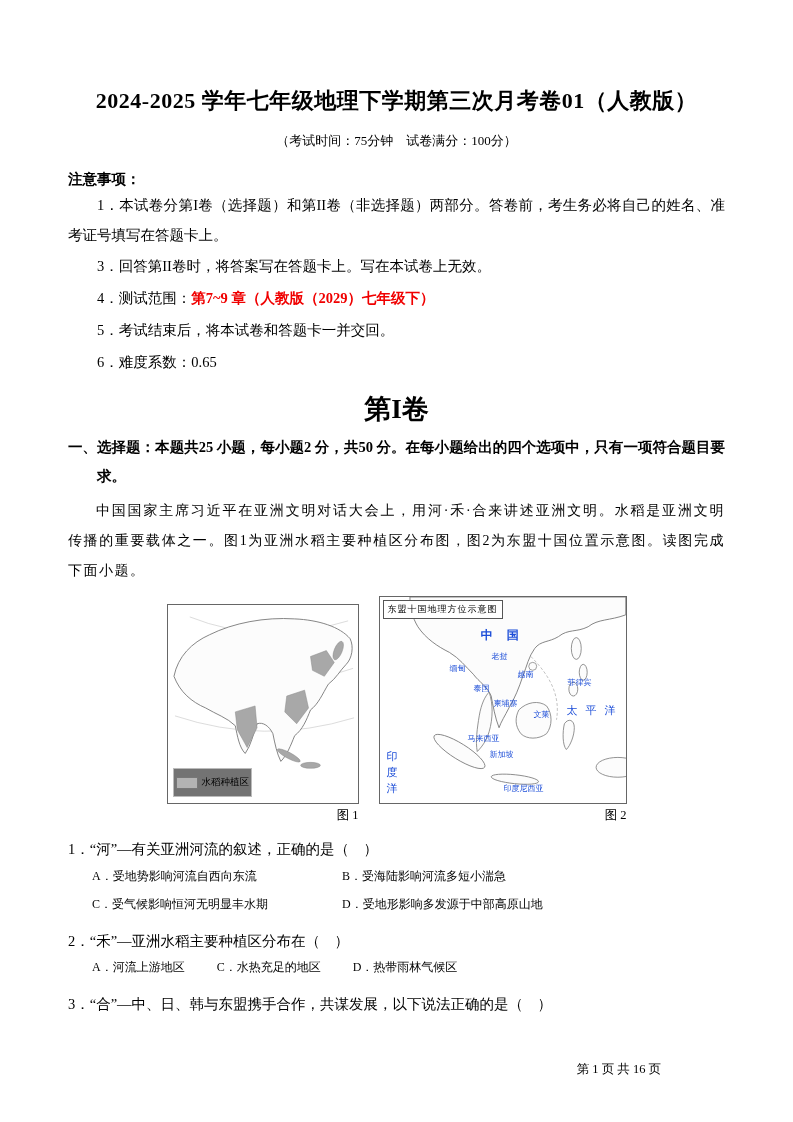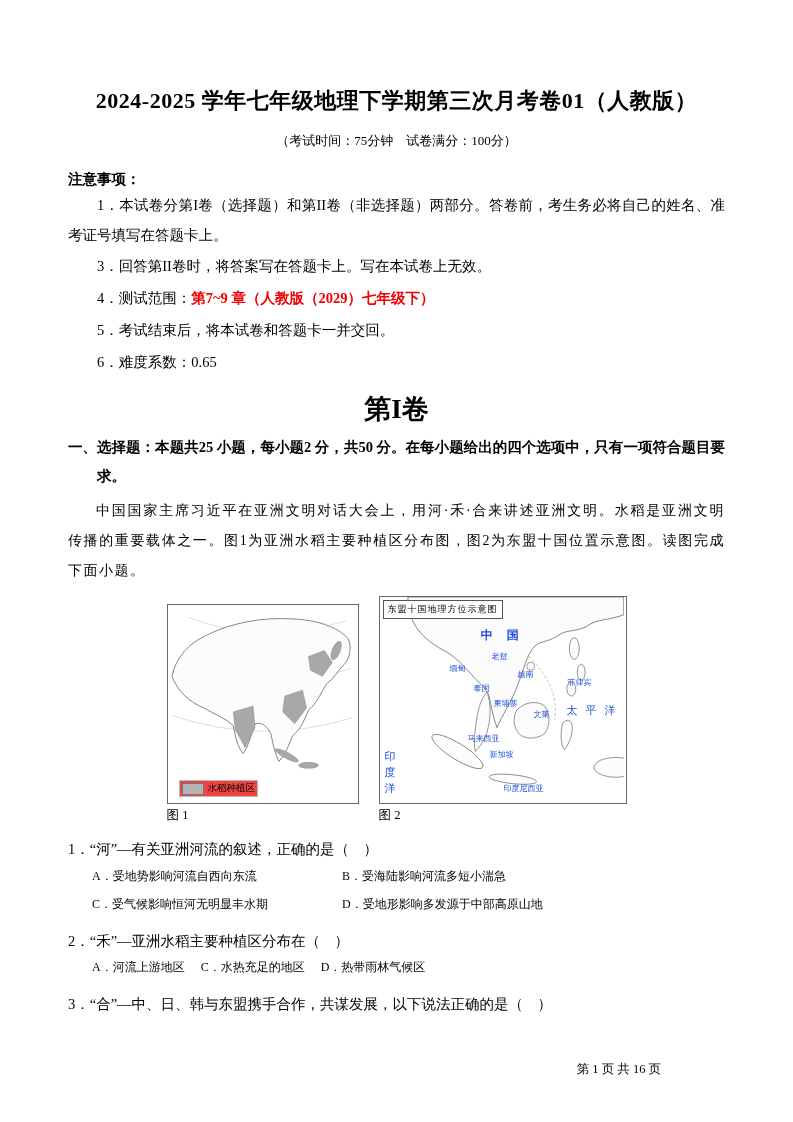--- a/index.html
+++ b/index.html
@@ -13,27 +13,27 @@
   .notice-heading{font-size:14.5px;font-weight:bold;margin:20px 0 0 0;}
   .notice-item{font-size:14.5px;line-height:2.05;text-indent:2em;text-align:justify;margin:2px 0 0 0;}
   .red{color:#f00000;font-weight:bold;}
   .section-title{text-align:center;font-size:27px;font-weight:bold;margin:14px 0 6px 0;}
   .section-intro{font-size:14.5px;font-weight:bold;line-height:1.95;margin:4px 0 0 0;
     padding-left:2em;text-indent:-2em;text-align:justify;}
   .passage{font-size:14px;line-height:2.15;text-indent:2em;text-align:justify;
     letter-spacing:1.5px;margin:6px 0 0 0;}
   
   .figures-row{display:flex;justify-content:center;align-items:flex-end;gap:20px;margin-top:10px;}
-  .fig{text-align:left;}
+  .fig{text-align:right;}
   .map-box{position:relative;border:1px solid #666;background:#fff;}
   .fig1 .map-box{width:190px;height:198px;}
   .fig2 .map-box{width:246px;height:206px;}
   .fig-caption{font-size:12.5px;margin-top:3px;}
-  .fig1-legend{position:absolute;left:11px;bottom:6px;display:flex;align-items:center;gap:4px;
-    font-size:9.5px;background:#ef4444;padding:1px 2px;border:0.5px solid #bbb;}
+  .fig1-legend{position:absolute;left:5px;bottom:6px;display:flex;align-items:center;gap:4px;
+    font-size:9.5px;background:#737373;padding:7px 2px;border:0.5px solid #bbb;}
   .legend-swatch{width:20px;height:10px;background:#b3b3b3;border:1px solid #777;}
   .fig2-titlebox{position:absolute;left:3px;top:3px;border:1px solid #555;background:#fff;
     font-size:9px;padding:2px 4px;letter-spacing:1px;}
   .map-label{position:absolute;font-size:8px;color:#1d4ed8;white-space:nowrap;}
   .label-china{font-size:12px;font-weight:bold;letter-spacing:14px;top:30px;left:50%;transform:translateX(-42%);}
   .label-pacific{font-size:11px;letter-spacing:8px;top:106px;right:2px;}
   .label-indian{font-size:11px;left:5px;bottom:6px;width:13px;line-height:1.45;white-space:normal;}
   .lbl-myanmar{top:66px;left:70px;}
   .lbl-laos{top:54px;left:112px;}
   .lbl-thailand{top:86px;left:94px;}
@@ -42,21 +42,21 @@
   .lbl-philippines{top:80px;left:188px;}
   .lbl-brunei{top:112px;left:154px;}
   .lbl-malaysia{top:136px;left:88px;}
   .lbl-singapore{top:152px;left:110px;}
   .lbl-indonesia{top:186px;left:124px;}
   
   .question{margin-top:12px;}
   .q-stem{font-size:14.5px;line-height:1.9;margin:0;}
   .q-options{font-size:12px;line-height:2.0;padding-left:2em;}
   .q-options.two-col{display:grid;grid-template-columns:250px 1fr;row-gap:4px;}
-  .q-options.one-line{display:flex;flex-wrap:wrap;column-gap:16px;align-items:center;}
+  .q-options.one-line{display:flex;flex-wrap:wrap;column-gap:32px;align-items:center;}
   .page-footer{position:absolute;bottom:44px;left:0;right:0;text-align:right;
     padding-right:132px;font-size:12.5px;}
 </style>
 </head>
 <body>
 
 <div class="page">
 
   <h1 class="doc-title">2024-2025 学年七年级地理下学期第三次月考卷01（人教版）</h1>
   <p class="doc-subtitle">（考试时间：75分钟　试卷满分：100分）</p>

